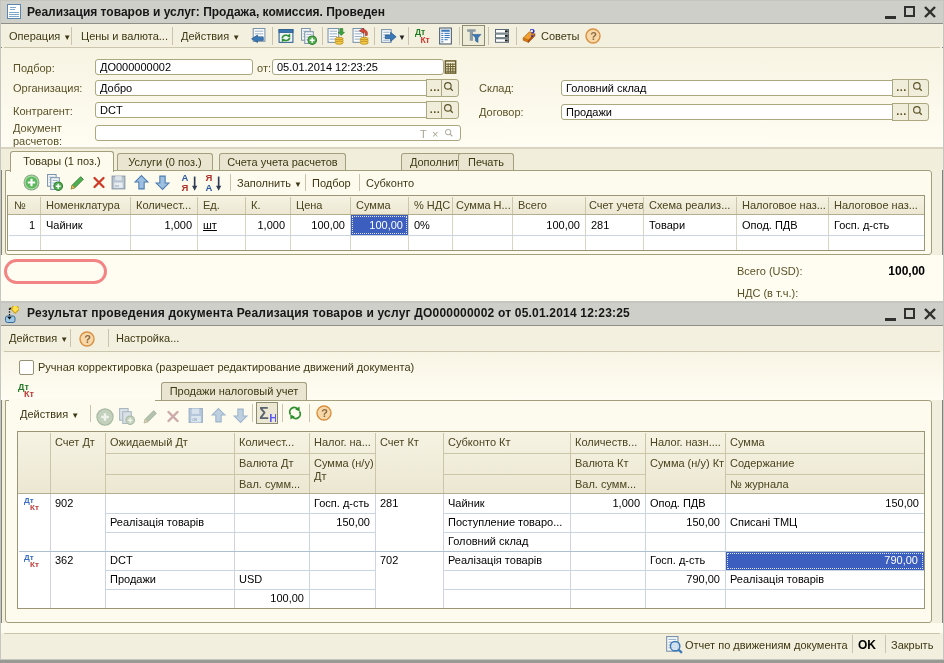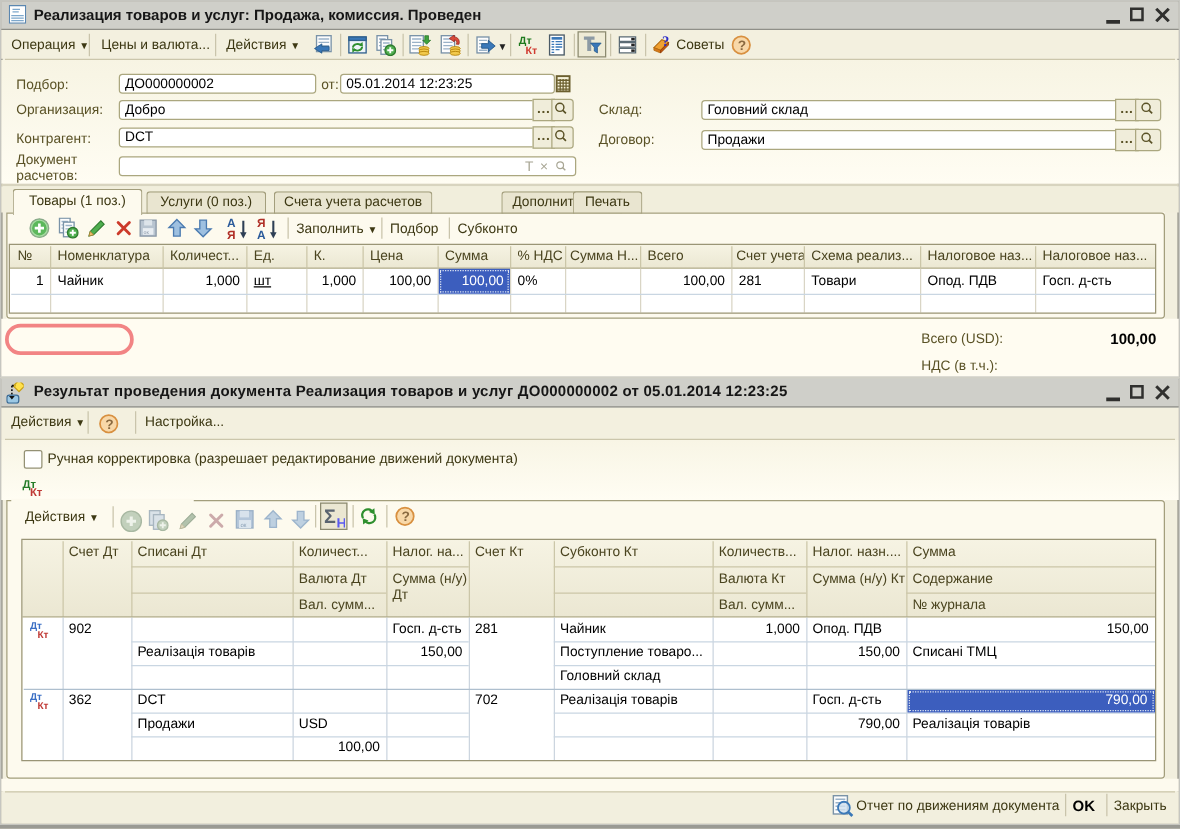--- a/index.html
+++ b/index.html
@@ -403,20 +403,21 @@
       <circle cx="8" cy="8" r="7" fill="#f8d8a8" stroke="#d89040" stroke-width="1.4"></circle>
       <text x="5.2" y="12" font-family="Liberation Sans,sans-serif" font-size="11" font-weight="bold" fill="#8a6a40">?</text>
     </svg>
  <div class="sep" style="left:108px;top:27px;height:18px;"></div>
  <div class="tb" style="left:116px;top:30px;">Настройка...</div>
  <div class="abs" style="left:4px;top:49px;width:936px;height:1px;background:#cbc6ab;"></div>
 
  <div class="abs" style="left:19px;top:58px;width:13px;height:13px;background:#fff;border:1px solid #949174;border-radius:2px;"></div>
  <div class="t" style="left:38px;top:59px;color:#3d3813;">Ручная корректировка (разрешает редактирование движений документа)</div>
 
+ <div class="tab" style="left:161px;top:80px;width:144px;height:18px;line-height:17px;">Продажи налоговый учет</div>
  <div class="t" style="left:18px;top:80px;font-size:9px;font-weight:bold;color:#247c28;z-index:6;">Дт</div>
  <div class="t" style="left:24px;top:87px;font-size:9px;font-weight:bold;color:#c03a36;z-index:6;">Кт</div>
 
  <div class="abs" style="left:5px;top:98px;width:927px;height:223px;border:1px solid #a39e7c;border-radius:0 3px 3px 3px;box-sizing:border-box;"></div>
  <div class="abs" style="left:9px;top:97px;width:146px;height:3px;background:#fdfaee;"></div>
 
  <div class="tb" style="left:20px;top:106px;">Действия <span style="font-size:8px;">▼</span></div>
  <div class="sep" style="left:90px;top:103px;height:17px;"></div>
  <div id="ttb2"></div>
  <svg class="abs" style="left:96px;top:106px" width="18" height="18" viewBox="0 0 16 16">
@@ -464,21 +465,21 @@
  <div class="sep" style="left:309px;top:102px;height:18px;"></div>
  <svg class="abs" style="left:316px;top:103px" width="16" height="16" viewBox="0 0 16 16">
       <circle cx="8" cy="8" r="7" fill="#f8d8a8" stroke="#d89040" stroke-width="1.4"></circle>
       <text x="5.2" y="12" font-family="Liberation Sans,sans-serif" font-size="11" font-weight="bold" fill="#8a6a40">?</text>
     </svg>
 
  <div id="tbl2"></div>
  <div class="abs" style="left:18px;top:130px;width:906px;height:62px;background:linear-gradient(#f6f3e3,#ebe7d2);"></div>
  <div class="abs" style="left:18px;top:192px;width:906px;height:114px;background:#fff;"></div>
  <div class="t" style="left:55px;top:134px;color:#4a441f;">Счет Дт</div>
- <div class="t" style="left:110px;top:134px;color:#4a441f;">Списані Дт</div>
+ <div class="t" style="left:110px;top:134px;color:#4a441f;">Ожидаемый Дт</div>
  <div class="t" style="left:239px;top:134px;color:#4a441f;">Количест...</div>
  <div class="t" style="left:314px;top:134px;color:#4a441f;">Налог. на...</div>
  <div class="t" style="left:380px;top:134px;color:#4a441f;">Счет Кт</div>
  <div class="t" style="left:448px;top:134px;color:#4a441f;">Субконто Кт</div>
  <div class="t" style="left:575px;top:134px;color:#4a441f;">Количеств...</div>
  <div class="t" style="left:650px;top:134px;color:#4a441f;">Налог. назн....</div>
  <div class="t" style="left:730px;top:134px;color:#4a441f;">Сумма</div>
  <div class="t" style="left:239px;top:155px;color:#4a441f;">Валюта Дт</div>
  <div class="t" style="left:314px;top:155px;width:62px;color:#4a441f;white-space:normal;line-height:13px;">Сумма (н/у) Дт</div>
  <div class="t" style="left:575px;top:155px;color:#4a441f;">Валюта Кт</div>

